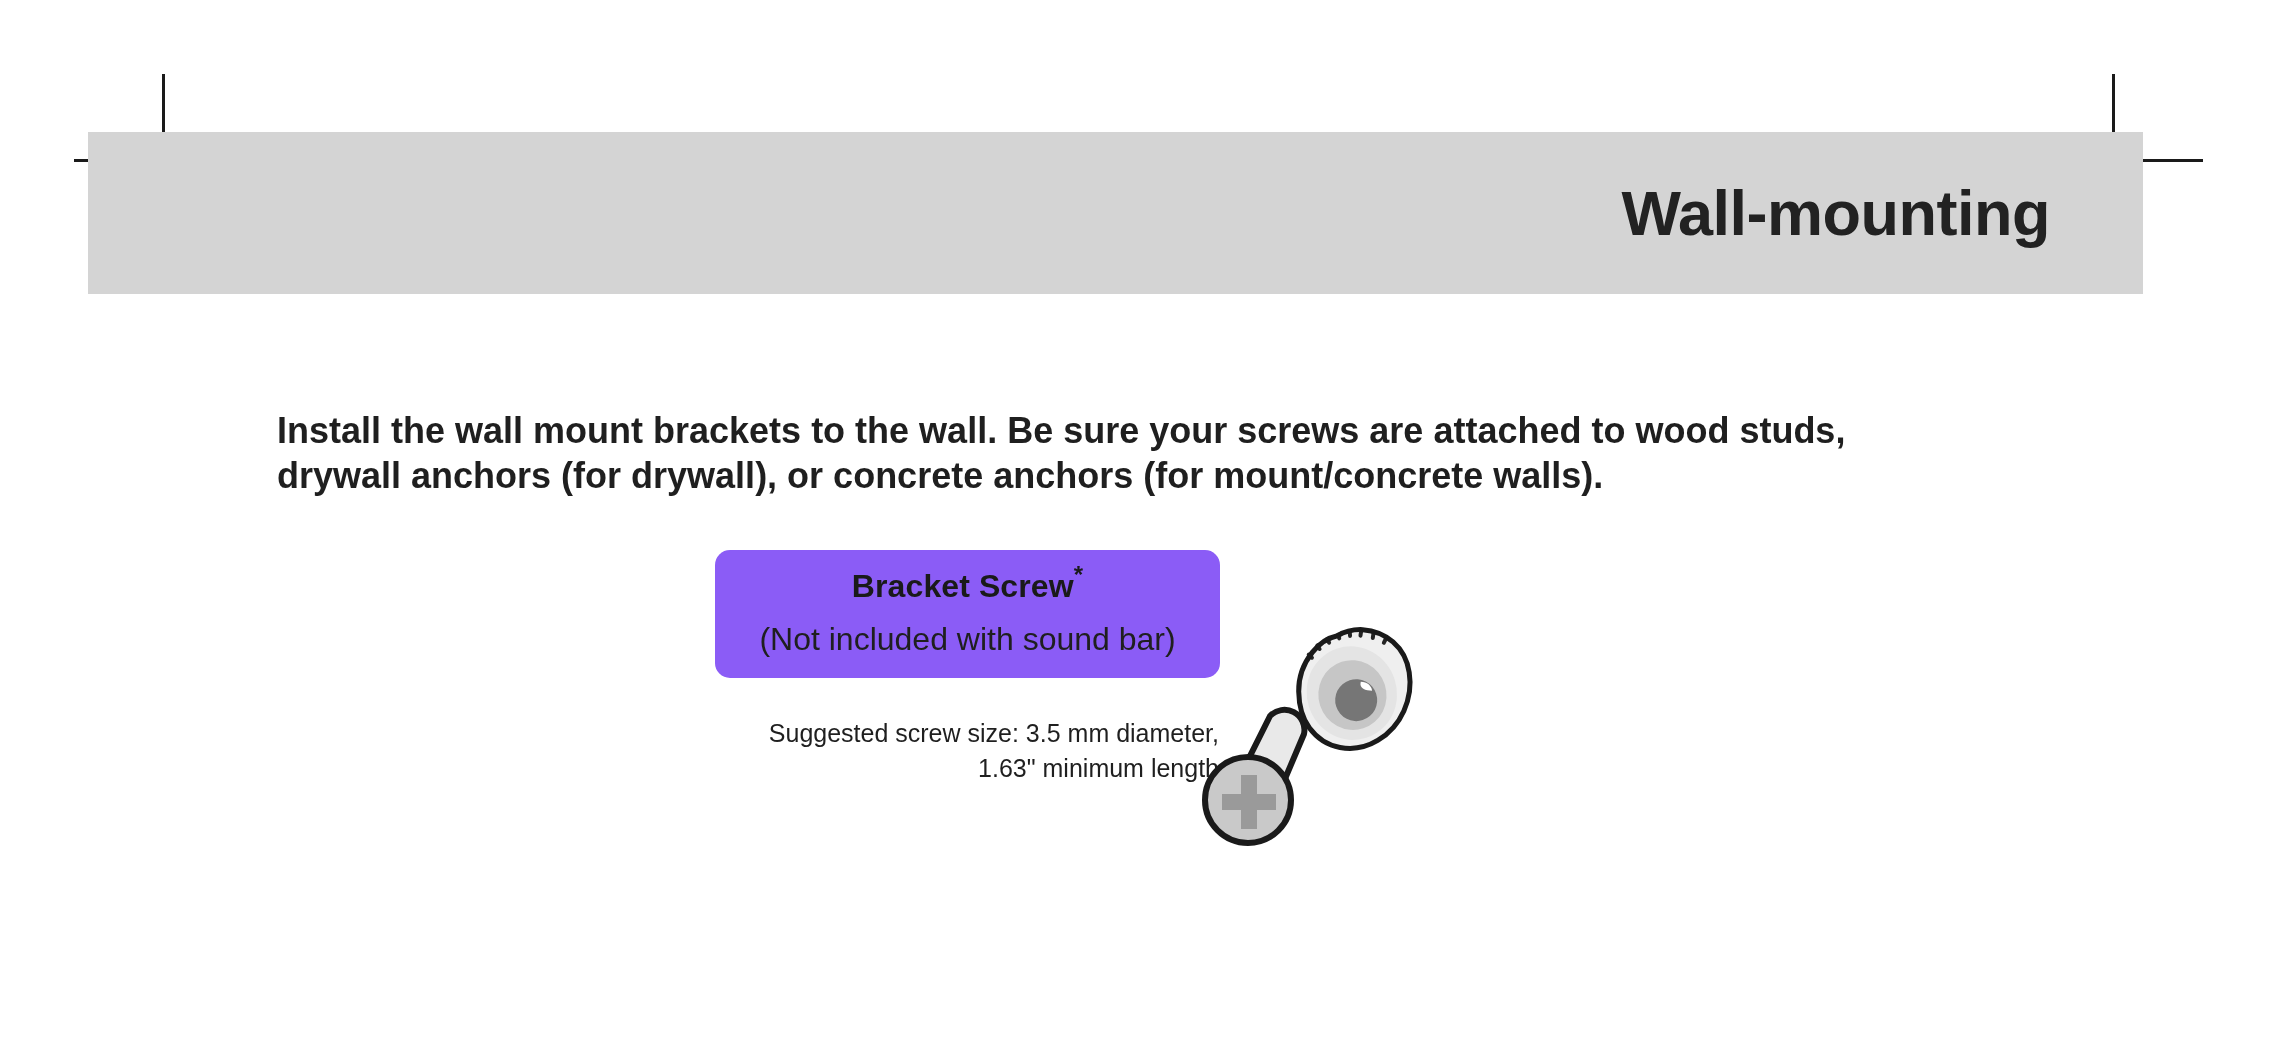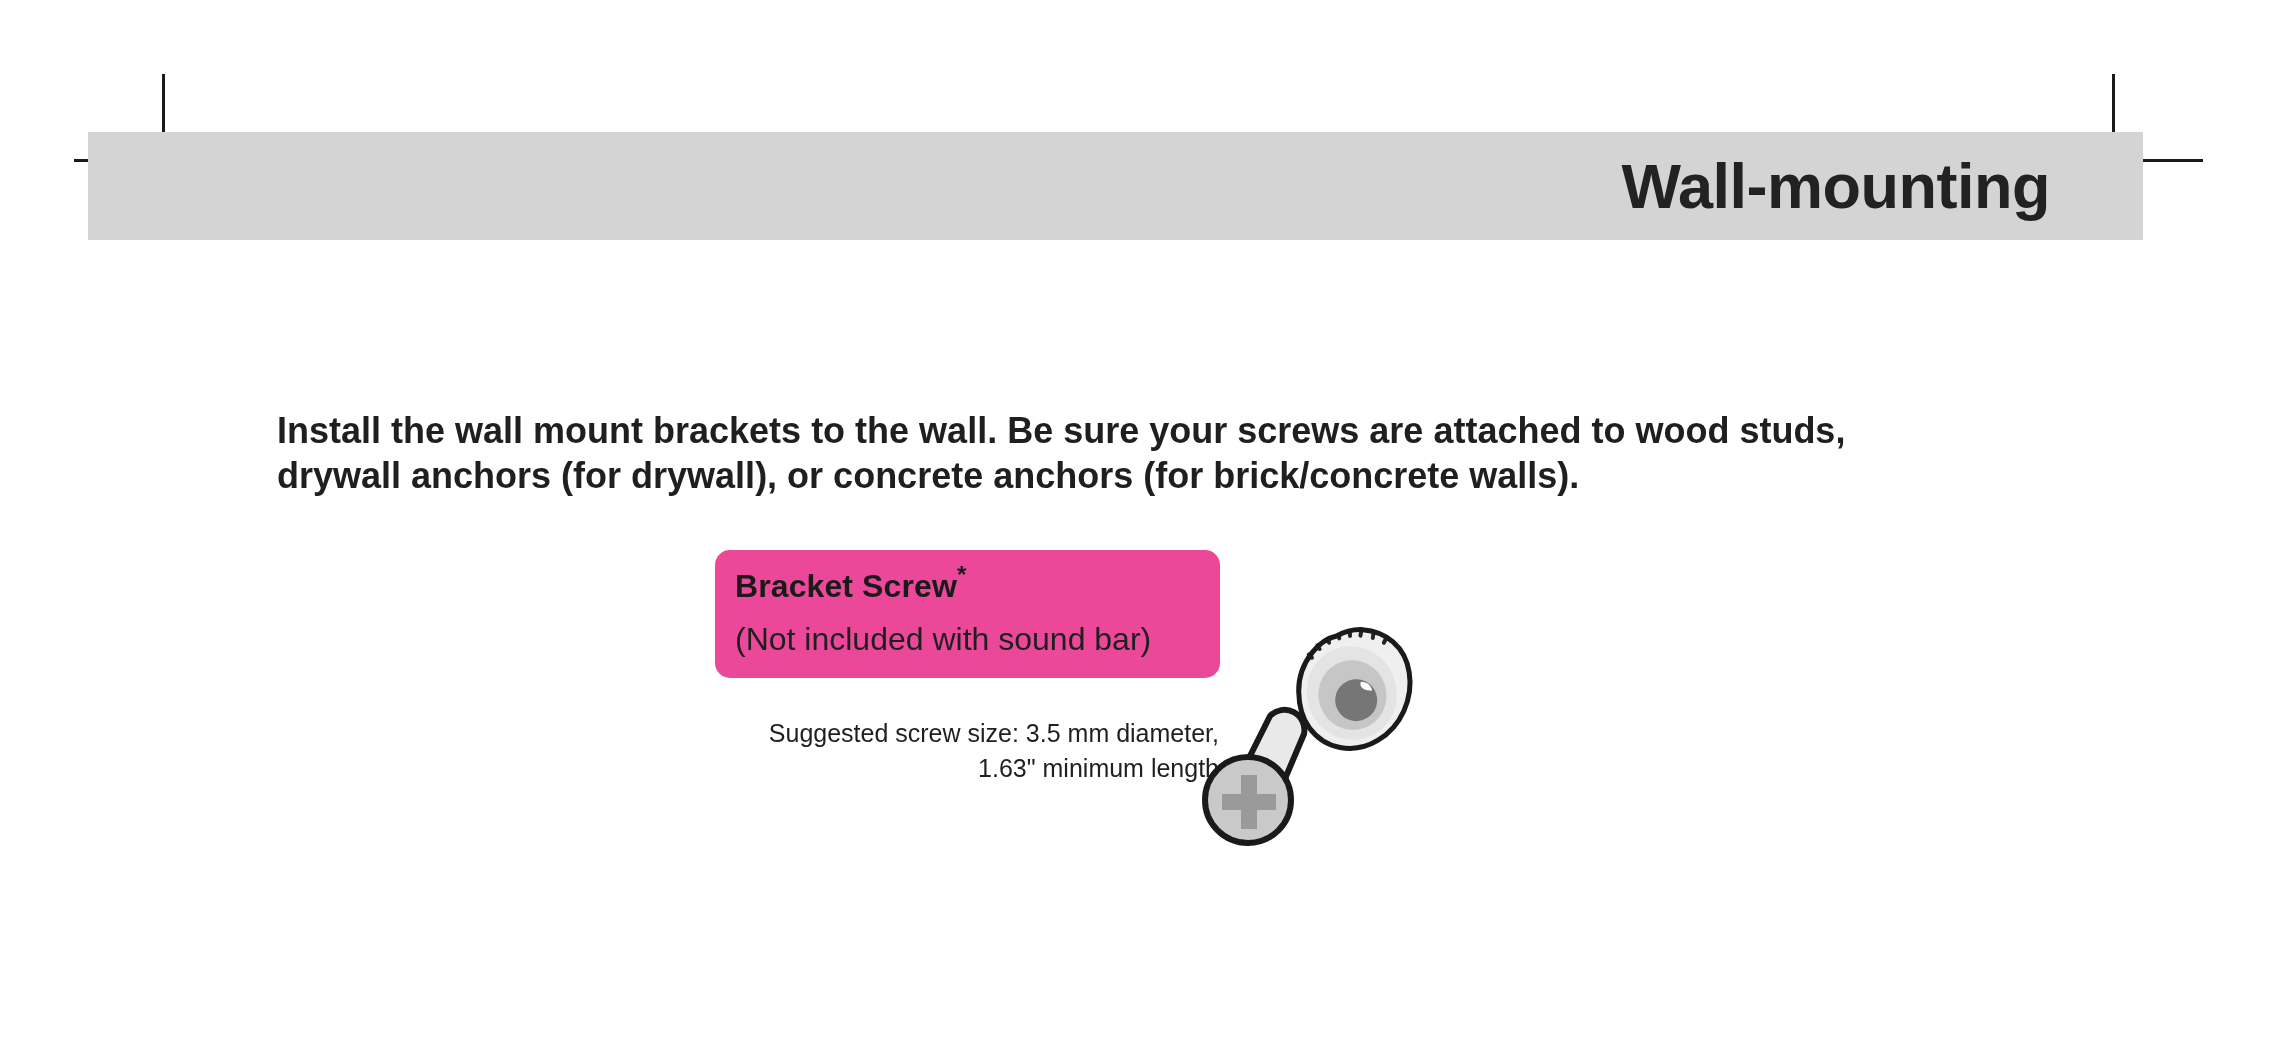--- a/index.html
+++ b/index.html
@@ -36,21 +36,21 @@
   .crop-tl-h { left: 74px;  top: 159px; width: 68px;  }
   .crop-tr-v { left: 2112px; top: 74px;  height: 68px; }
   .crop-tr-h { left: 2135px; top: 159px; width: 68px;  }
 
   
   .header-band {
     position: absolute;
     left: 88px;
     top: 132px;
     width: 2055px;
-    height: 108px;
+    height: 162px;
     background: #d4d4d4;
     text-decoration: underline;
   }
   .header-title {
     position: absolute;
     right: 93px;
     top: 50%;
     transform: translateY(-50%);
     font-size: 63px;
     font-weight: 700;
@@ -74,25 +74,25 @@
   .body-copy .line { display: block; white-space: nowrap; }
 
   
   .callout {
     position: absolute;
     left: 715px;
     top: 550px;
     width: 505px;
   }
   .callout-box {
-    background: #ec4899;
+    background: #8b5cf6;
     border-radius: 15px;
     padding: 17px 20px 19px 20px;
     box-sizing: border-box;
-    text-align: left;
+    text-align: center;
   }
   .callout-title {
     font-size: 32px;
     font-weight: 700;
     color: #1a1a1a;
     line-height: 38px;
     letter-spacing: 0.1px;
   }
   .callout-title .star {
     font-size: 24px;
@@ -136,21 +136,21 @@
   <div class="crop-mark crop-h crop-tl-h"></div>
   <div class="crop-mark crop-v crop-tr-v"></div>
   <div class="crop-mark crop-h crop-tr-h"></div>
 
   <div class="header-band">
     <div class="header-title">Wall-mounting</div>
   </div>
 
   <div class="body-copy">
     <span class="line">Install the wall mount brackets to the wall. Be sure your screws are attached to wood studs,</span>
-    <span class="line">drywall anchors (for drywall), or concrete anchors (for brick/concrete walls).</span>
+    <span class="line">drywall anchors (for drywall), or concrete anchors (for mount/concrete walls).</span>
   </div>
 
   <div class="callout">
     <div class="callout-box">
       <div class="callout-title"><span>Bracket Screw</span><span class="star">*</span></div>
       <div class="callout-sub">(Not included with sound bar)</div>
     </div>
     <div class="callout-note">
       <span class="line">Suggested screw size: 3.5 mm diameter,</span>
       <span class="line">1.63" minimum length</span>

